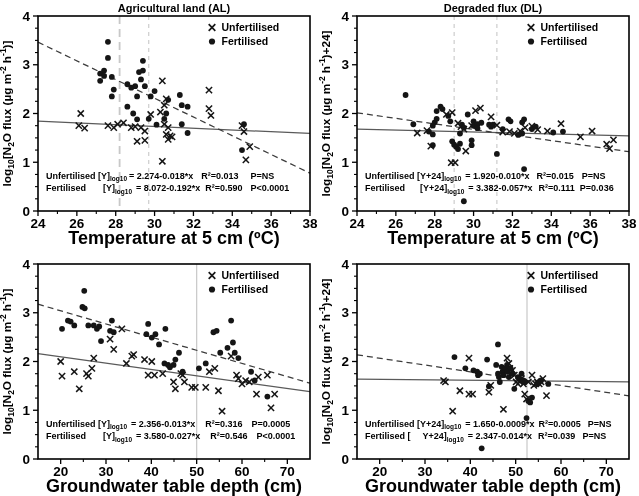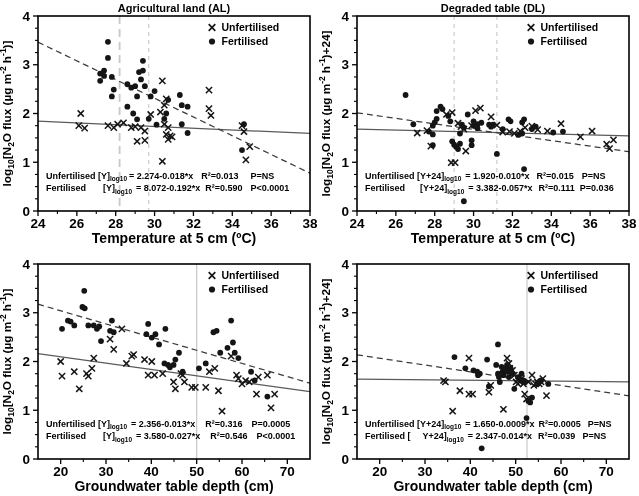--- a/index.html
+++ b/index.html
@@ -16,21 +16,21 @@
   .panel{position:relative;overflow:hidden;}
   .plot-host{position:absolute;inset:0;}
   .plot-host svg{display:block;}
   .panel-title{
     position:absolute;top:0;left:38px;width:272px;
     text-align:center;font-size:11px;line-height:16px;
     white-space:nowrap;
   }
   .xlabel{
     position:absolute;bottom:2px;left:38px;width:272px;
-    text-align:center;font-size:14px;line-height:15px;
+    text-align:center;font-size:18px;line-height:15px;
     white-space:nowrap;
   }
   svg text{
     font-family:"Liberation Sans","DejaVu Sans",sans-serif;
     font-weight:bold;fill:#000;
   }
 </style>
 </head>
 <body>
 
@@ -502,21 +502,21 @@
               <line x1="208.7" y1="30.8" x2="215.3" y2="24.2"></line>
             </g>
             <text x="221.5" y="31" font-size="10.5">Unfertilised</text>
             <circle cx="212" cy="41.5" r="3.1" fill="#151515"></circle>
             <text x="221.5" y="45" font-size="10.5">Fertilised</text>
           </g>
           <text x="46" y="178.5" font-size="9"><tspan font-size="9">Unfertilised [Y+24]</tspan><tspan dy="2.52" font-size="6.5">log10</tspan><tspan dy="-2.52" dx="4" font-size="9">= 1.920-0.010*x</tspan><tspan dx="7" font-size="9">R²=0.015</tspan><tspan dx="8" font-size="9">P=NS</tspan></text>
           <text x="46" y="191.3" font-size="9"><tspan font-size="9">Fertilised</tspan><tspan dx="15" font-size="9">[Y+24]</tspan><tspan dy="2.52" font-size="6.5">log10</tspan><tspan dy="-2.52" dx="4" font-size="9">= 3.382-0.057*x</tspan><tspan dx="6" font-size="9">R²=0.111</tspan><tspan dx="5" font-size="9">P=0.036</tspan></text>
         </svg>
       </div>
-    <div class="panel-title">Degraded table (DL)</div>
+    <div class="panel-title">Degraded flux (DL)</div>
     <div class="xlabel">Temperature at 5 cm (ºC)</div>
   </div>
   <div class="panel">
     <div class="plot-host">
         <svg viewBox="0 0 319 248" width="319" height="248">
           <line x1="196.66666666666669" y1="16" x2="196.66666666666669" y2="211" stroke="#c8c8c8" stroke-width="1.2"></line>
           <line x1="38" y1="105.65125" x2="310" y2="143.67625" stroke="#5a5a5a" stroke-width="1.25"></line>
           <line x1="38" y1="56.21875" x2="310" y2="135.19375" stroke="#3c3c3c" stroke-width="1.25" stroke-dasharray="6,4"></line>
           <g>
             <g stroke="#151515" stroke-width="1.5">

